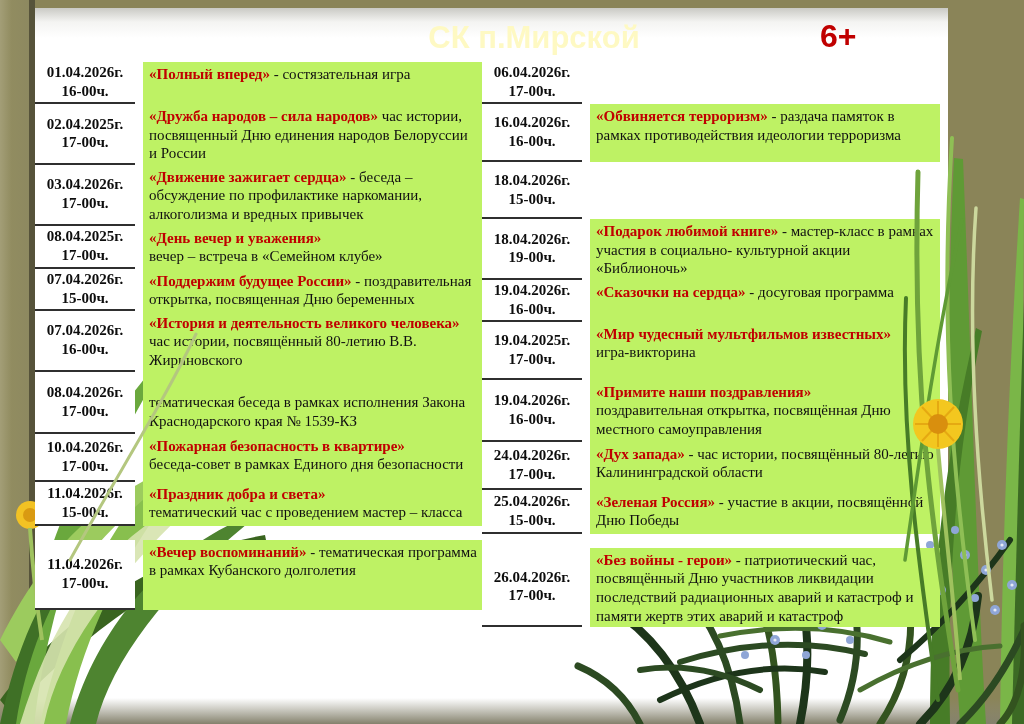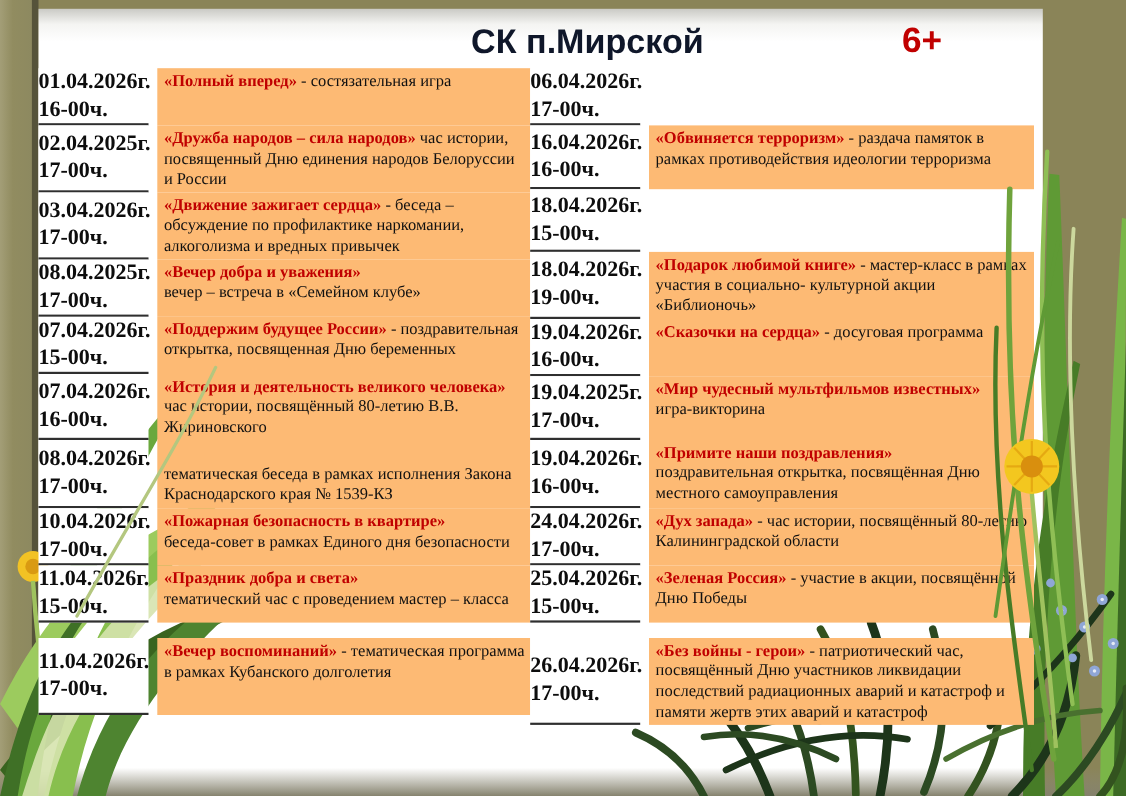--- a/index.html
+++ b/index.html
@@ -15,33 +15,33 @@
     background:#56533a;z-index:0;}
   
   .panel{position:absolute;left:35px;top:8px;width:913px;height:716px;
     background:linear-gradient(180deg,#cacac5 0px,#f4f4f2 14px,#ffffff 30px);z-index:1;}
   svg.bg{position:absolute;left:0;top:0;z-index:2;pointer-events:none;}
   svg.fg{position:absolute;left:0;top:0;z-index:4;pointer-events:none;}
   .content{position:absolute;left:0;top:0;width:1024px;height:724px;z-index:3;}
   
   .header{position:relative;height:62px;}
   .page-title{position:absolute;left:534px;top:20px;transform:translateX(-50%);
-    margin:0;font-family:"Liberation Sans",sans-serif;font-size:31px;font-weight:bold;color:#0f172a;white-space:nowrap;}
+    margin:0;font-family:"Liberation Sans",sans-serif;font-size:31px;font-weight:bold;color:#fef9c3;white-space:nowrap;}
   .age-badge{position:absolute;left:820px;top:18px;font-family:"Liberation Sans",sans-serif;
     font-size:32px;font-weight:bold;color:#c00000;}
   
   .cols{display:flex;margin-left:35px;}
   .col{display:flex;flex-direction:column;}
   .col.left{width:447px;}
   .col.right{width:458px;}
   .row{display:flex;align-items:stretch;}
   .date-cell{width:100px;flex:0 0 100px;background:#fff;border-bottom:2px solid #2f2f2f;
-    display:flex;flex-direction:column;justify-content:center;
-    font-weight:bold;font-size:20px;line-height:1.25;color:#0d0d0d;}
-  .desc-cell{flex:1;background:#fdba74;margin-left:8px;padding:3px 4px 2px 6px;
+    display:flex;flex-direction:column;justify-content:center;text-align:center;
+    font-weight:bold;font-size:15px;line-height:1.25;color:#0d0d0d;}
+  .desc-cell{flex:1;background:#bef264;margin-left:8px;padding:3px 4px 2px 6px;
     font-size:15px;line-height:1.24;color:#111;}
   .ttl{color:#c00000;font-weight:bold;}
   .dsc{white-space:pre-line;}
   .rh1{min-height:42px}.rh2{min-height:58px}.rh3{min-height:57px}.rh4{min-height:43px}
   .rh5{min-height:42px}.rh6{min-height:58px}.rh7{min-height:62px}.rh8{min-height:48px}
   .rh9{min-height:44px}.rh10{min-height:70px;margin-top:14px}
 </style>
 </head>
 <body>
 
@@ -171,21 +171,21 @@
       <span class="ttl">«Движение зажигает сердца»</span><span class="dsc"> - беседа – обсуждение по профилактике наркомании, алкоголизма и вредных привычек</span>
     </div>
   </div>
 
   <div class="row rh4">
     <div class="date-cell">
       <div class="d">08.04.2025г.</div>
       <div class="t">17-00ч.</div>
     </div>
     <div class="desc-cell">
-      <span class="ttl">«Вечер добра и уважения»</span><span class="dsc">
+      <span class="ttl">«День вечер и уважения»</span><span class="dsc">
  вечер – встреча в «Семейном клубе»</span>
     </div>
   </div>
 
   <div class="row rh5">
     <div class="date-cell">
       <div class="d">07.04.2026г.</div>
       <div class="t">15-00ч.</div>
     </div>
     <div class="desc-cell">

